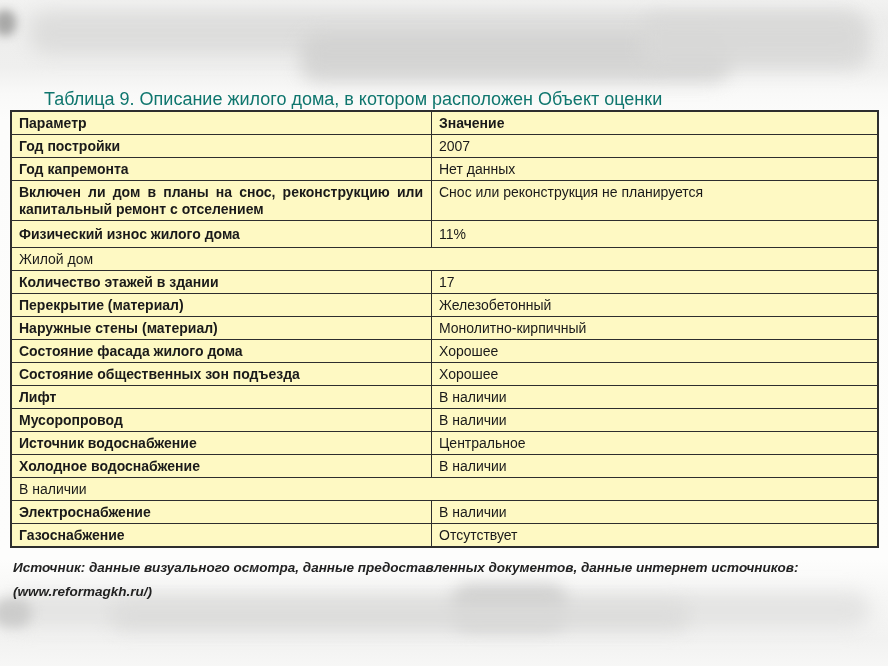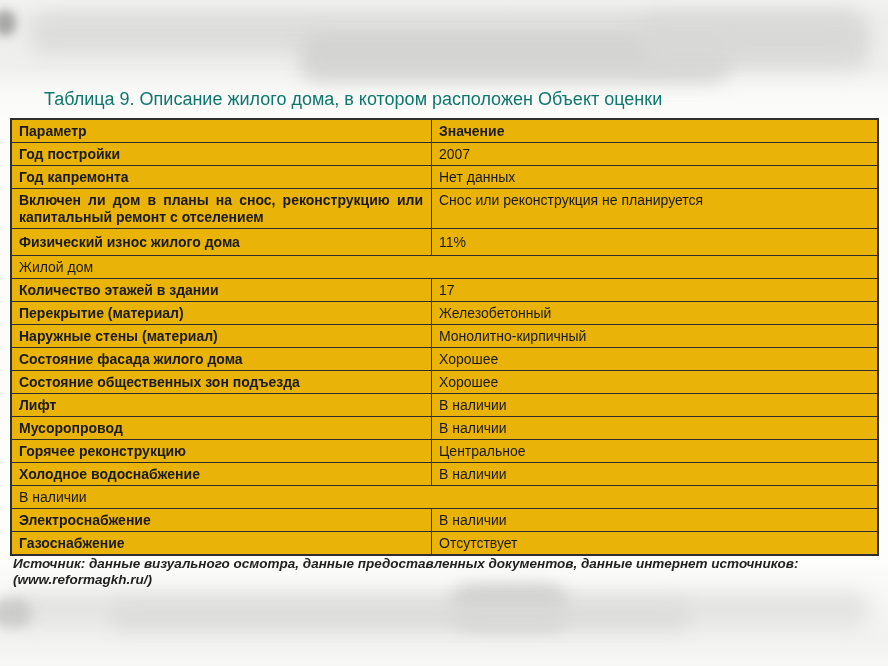--- a/index.html
+++ b/index.html
@@ -44,22 +44,21 @@
     white-space: nowrap;
     margin-left: 30px;
   }
 
   .doc-table {
     position: absolute;
     left: 10px;
     top: 110px;
     width: 865px;
     border: 2px solid #2e2e2e;
-    background: #eab308;
-    margin-top: 8px;
+    background: #fef9c3;
   }
   .tr {
     display: grid;
     grid-template-columns: 420px 1fr;
     border-bottom: 1px solid #2e2e2e;
   }
   .tr:last-child { border-bottom: none; }
   .td {
     padding: 3px 8px 2px 7px;
     font-size: 14px;
@@ -78,21 +77,21 @@
 
   .source-note {
     position: absolute;
     left: 13px;
     top: 556px;
     width: 866px;
     font-size: 13.5px;
     font-style: italic;
     font-weight: 600;
     color: #222222;
-    line-height: 16px;
+    line-height: 24px;
   }
 </style>
 </head>
 <body>
 
 <div class="blob b1"></div>
 <div class="blob b2"></div>
 <div class="blob b3"></div>
 <div class="blob b4"></div>
 <div class="blob b5"></div>
@@ -148,21 +147,21 @@
   </div>
   <div class="tr">
     <div class="td param">Лифт</div>
     <div class="td value">В наличии</div>
   </div>
   <div class="tr">
     <div class="td param">Мусоропровод</div>
     <div class="td value">В наличии</div>
   </div>
   <div class="tr">
-    <div class="td param">Горячее реконструкцию</div>
+    <div class="td param">Источник водоснабжение</div>
     <div class="td value">Центральное</div>
   </div>
   <div class="tr">
     <div class="td param">Холодное водоснабжение</div>
     <div class="td value">В наличии</div>
   </div>
   <div class="tr">
     <div class="td value">В наличии</div>
   </div>
   <div class="tr">

